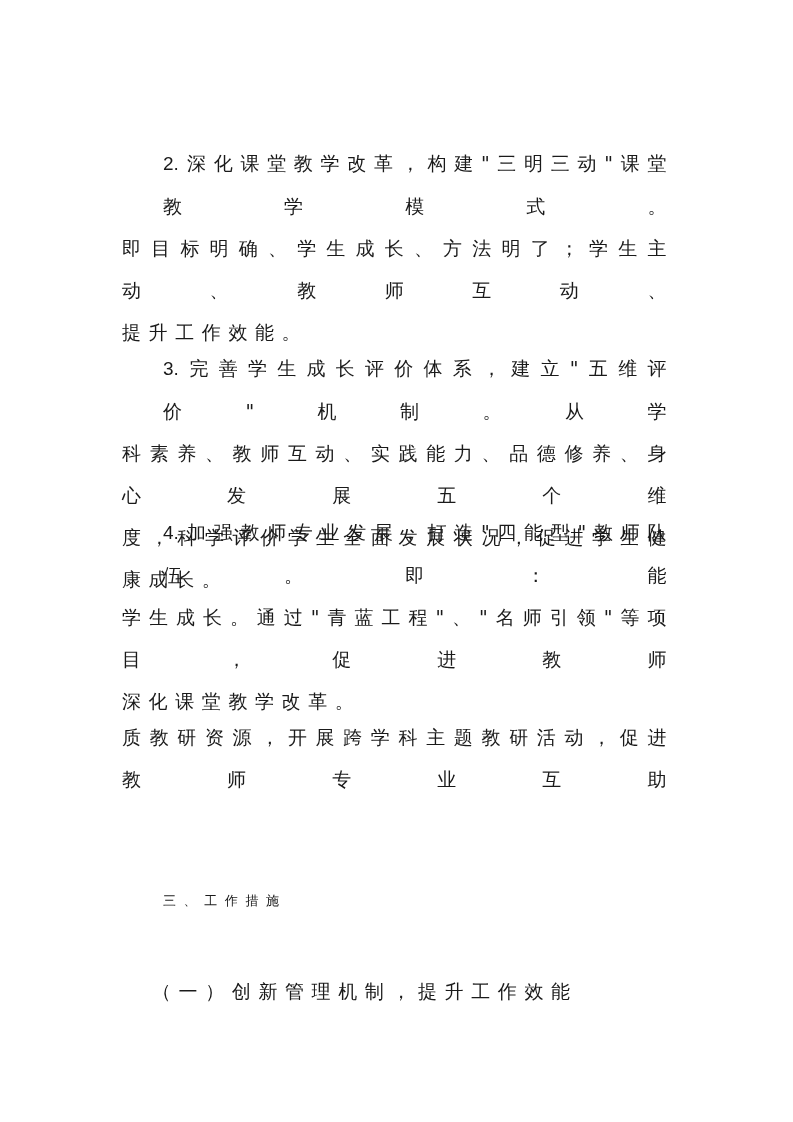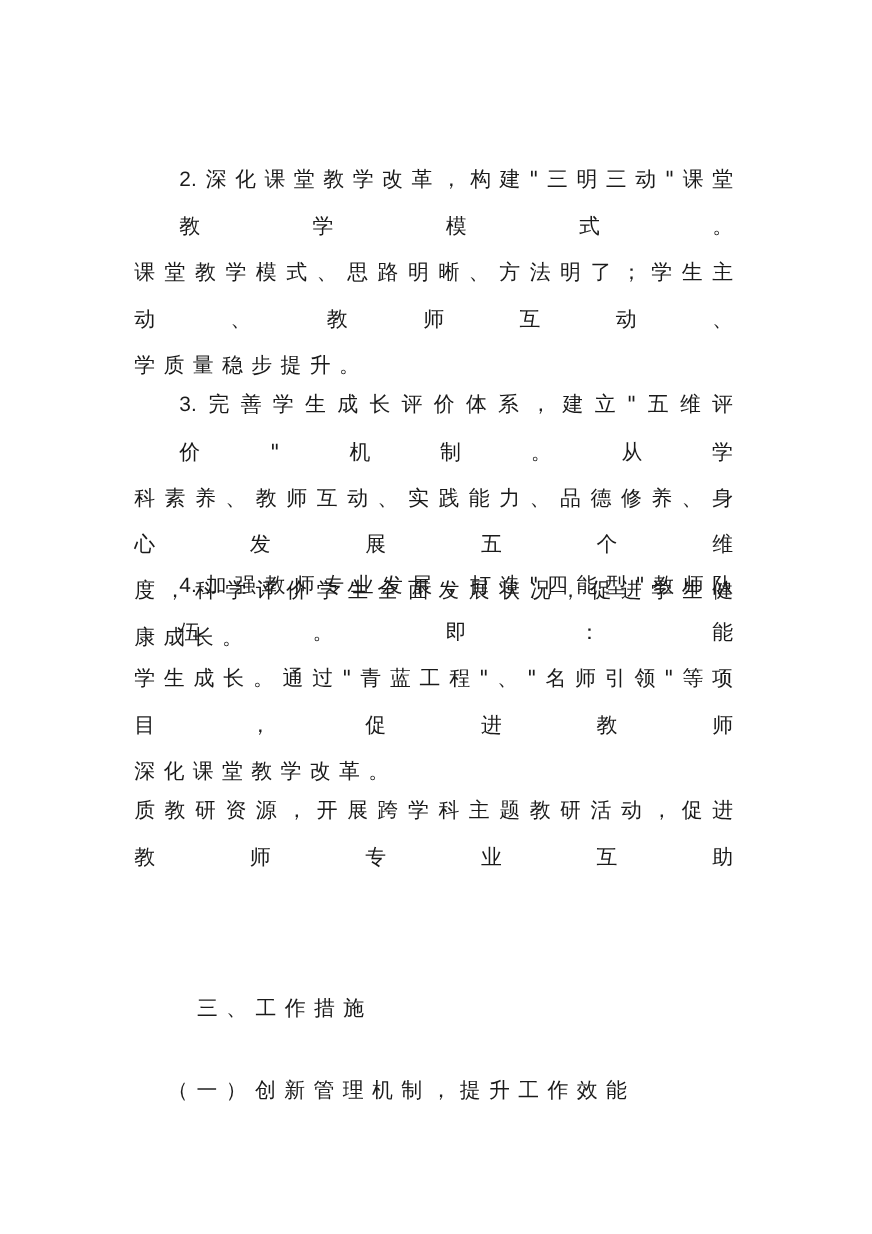--- a/index.html
+++ b/index.html
@@ -49,43 +49,43 @@
     }
     .line.first {
       padding-left: 41px;
     }
     .line.last {
       text-align-last: left;
     }
     .heading {
       position: absolute;
       left: 163px;
-      font-size: 19px;
+      font-size: 13px;
       line-height: 42px;
       letter-spacing: 7.6px;
-      margin: 16px;
+      margin: 0;
     }
     .subheading {
       position: absolute;
       left: 152px;
       font-size: 19px;
       line-height: 42px;
       letter-spacing: 7.6px;
       margin: 0;
     }
   </style>
 </head>
 <body>
 
 <div class="page">
 
   <div class="para" style="top:142px;">
     <span class="line first"><span class="num">2.</span><span>深化课堂教学改革，构建"三明三动"课堂教学模式。</span></span>
-    <span class="line">课堂教学模式、思路明晰、方法明了；学生主动、教师互动、</span>
-    <span class="line last">学质量稳步提升。</span>
+    <span class="line">即目标明确、学生成长、方法明了；学生主动、教师互动、</span>
+    <span class="line last">提升工作效能。</span>
   </div>
 
   <div class="para" style="top:347px;">
     <span class="line first"><span class="num">3.</span><span>完善学生成长评价体系，建立"五维评价"机制。从学</span></span>
     <span class="line">科素养、教师互动、实践能力、品德修养、身心发展五个维</span>
     <span class="line last">度，科学评价学生全面发展状况，促进学生健康成长。</span>
   </div>
 
   <div class="para" style="top:511px;">
     <span class="line first"><span class="num">4.</span><span>加强教师专业发展，打造"四能型"教师队伍。即：能</span></span>

